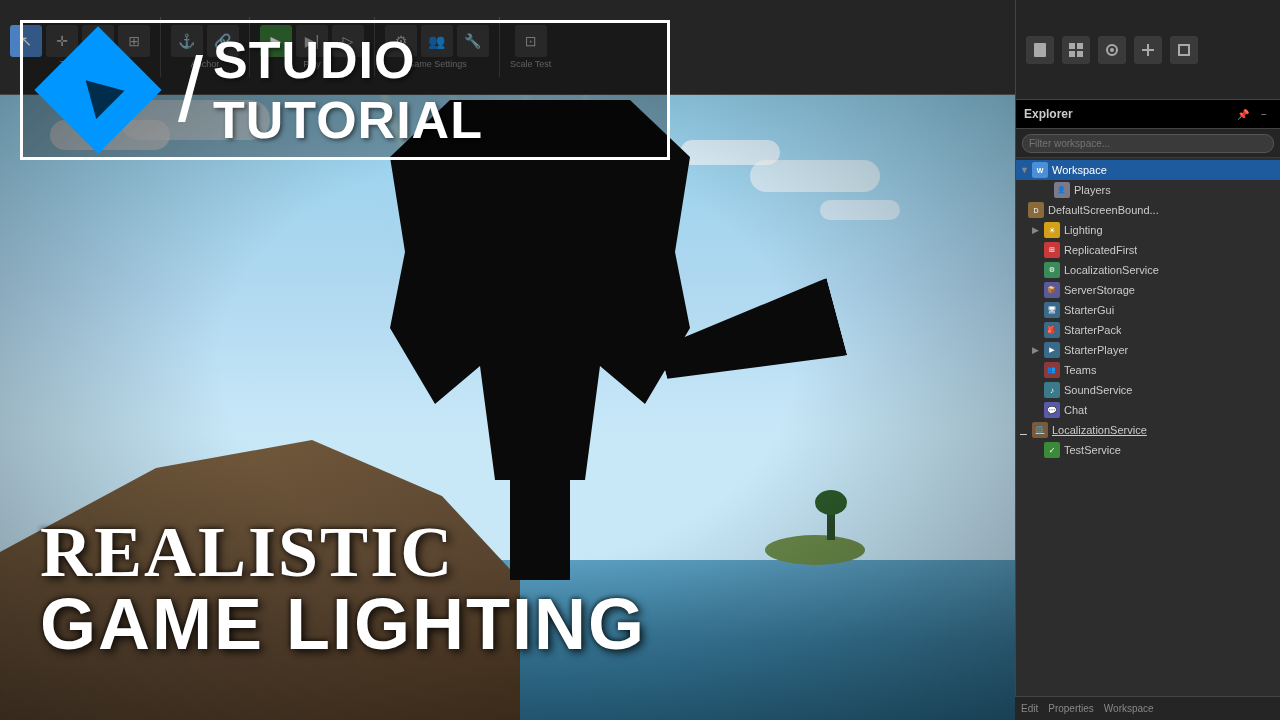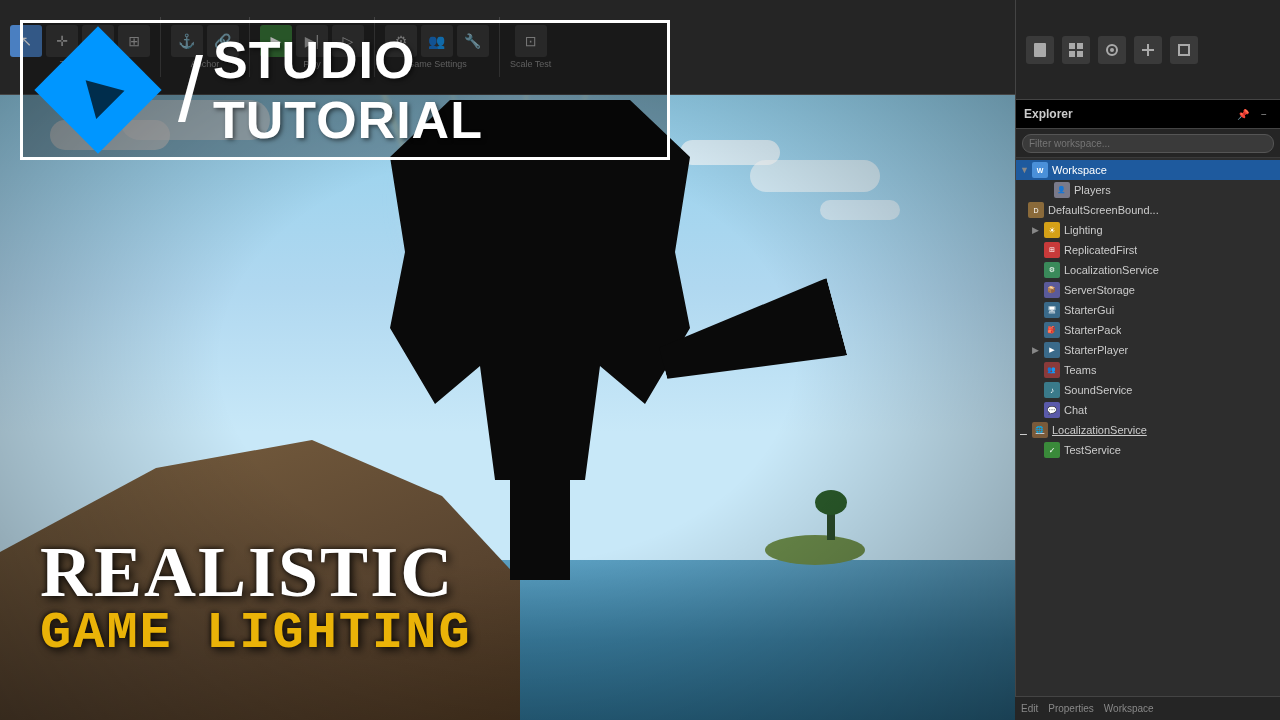--- a/index.html
+++ b/index.html
@@ -212,27 +212,27 @@
       font-size: 72px;
       font-weight: 900;
       color: #ffffff;
       text-shadow: 3px 3px 8px rgba(0,0,0,0.8), -1px -1px 4px rgba(0,0,0,0.6);
       line-height: 1.0;
       letter-spacing: 2px;
       font-family: Liberation Serif, serif;
     }
 
     .title-line2 {
-      font-size: 52px;
+      font-size: 72px;
       font-weight: 900;
-      color: #eab308;
+      color: #ffffff;
       text-shadow: 3px 3px 8px rgba(0,0,0,0.8), -1px -1px 4px rgba(0,0,0,0.6);
       line-height: 1.0;
       letter-spacing: 2px;
-      font-family: Liberation Mono, monospace;
+      font-family: Liberation Sans, sans-serif;
     }
 
     
     .top-banner {
       position: absolute;
       top: 20px;
       left: 20px;
       width: 650px;
       height: 140px;
       border: 3px solid white;

